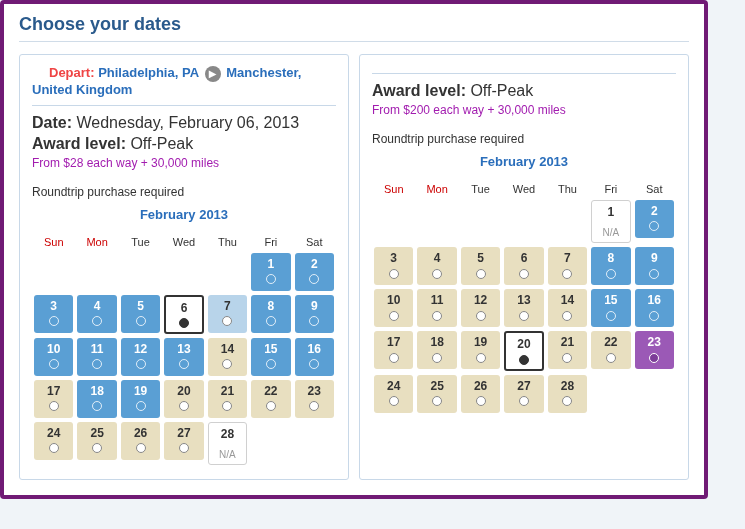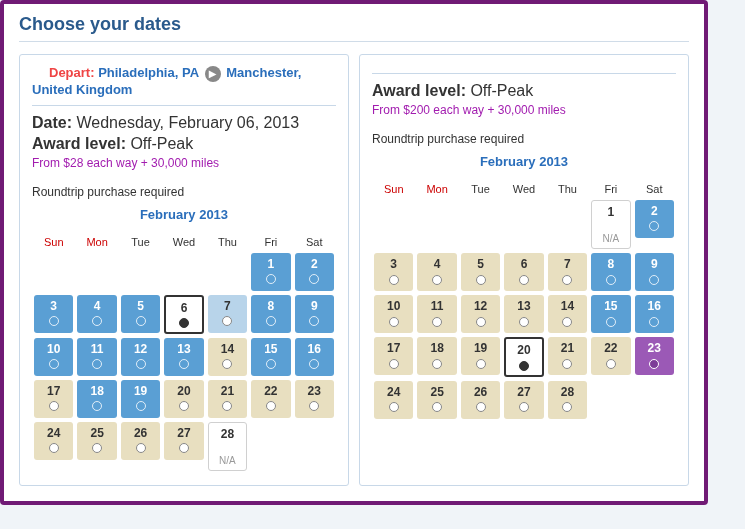--- a/index.html
+++ b/index.html
@@ -127,21 +127,21 @@
       width: 10px;
       height: 10px;
       border-radius: 50%;
       border: 1.5px solid #888;
       background: #fff;
       margin-top: 3px;
     }
     .day-na {
       font-size: 10px;
       color: #999;
-      margin-top: 14px;
+      margin-top: 8px;
     }
     
     .cell-blue { background: #5a9fd4; color: #fff; }
     .cell-blue .day-num { color: #fff; }
     .cell-blue .day-radio { border-color: #fff; }
     .cell-light-blue { background: #b8d4ea; color: #333; }
     .cell-tan { background: #e8dfc0; color: #333; }
     .cell-white { background: #fff; color: #333; border: 1px solid #d0d0d0; }
     .cell-selected { background: #fff; border: 2px solid #333; color: #333; }
     .cell-purple { background: #9b59b6; color: #fff; }

